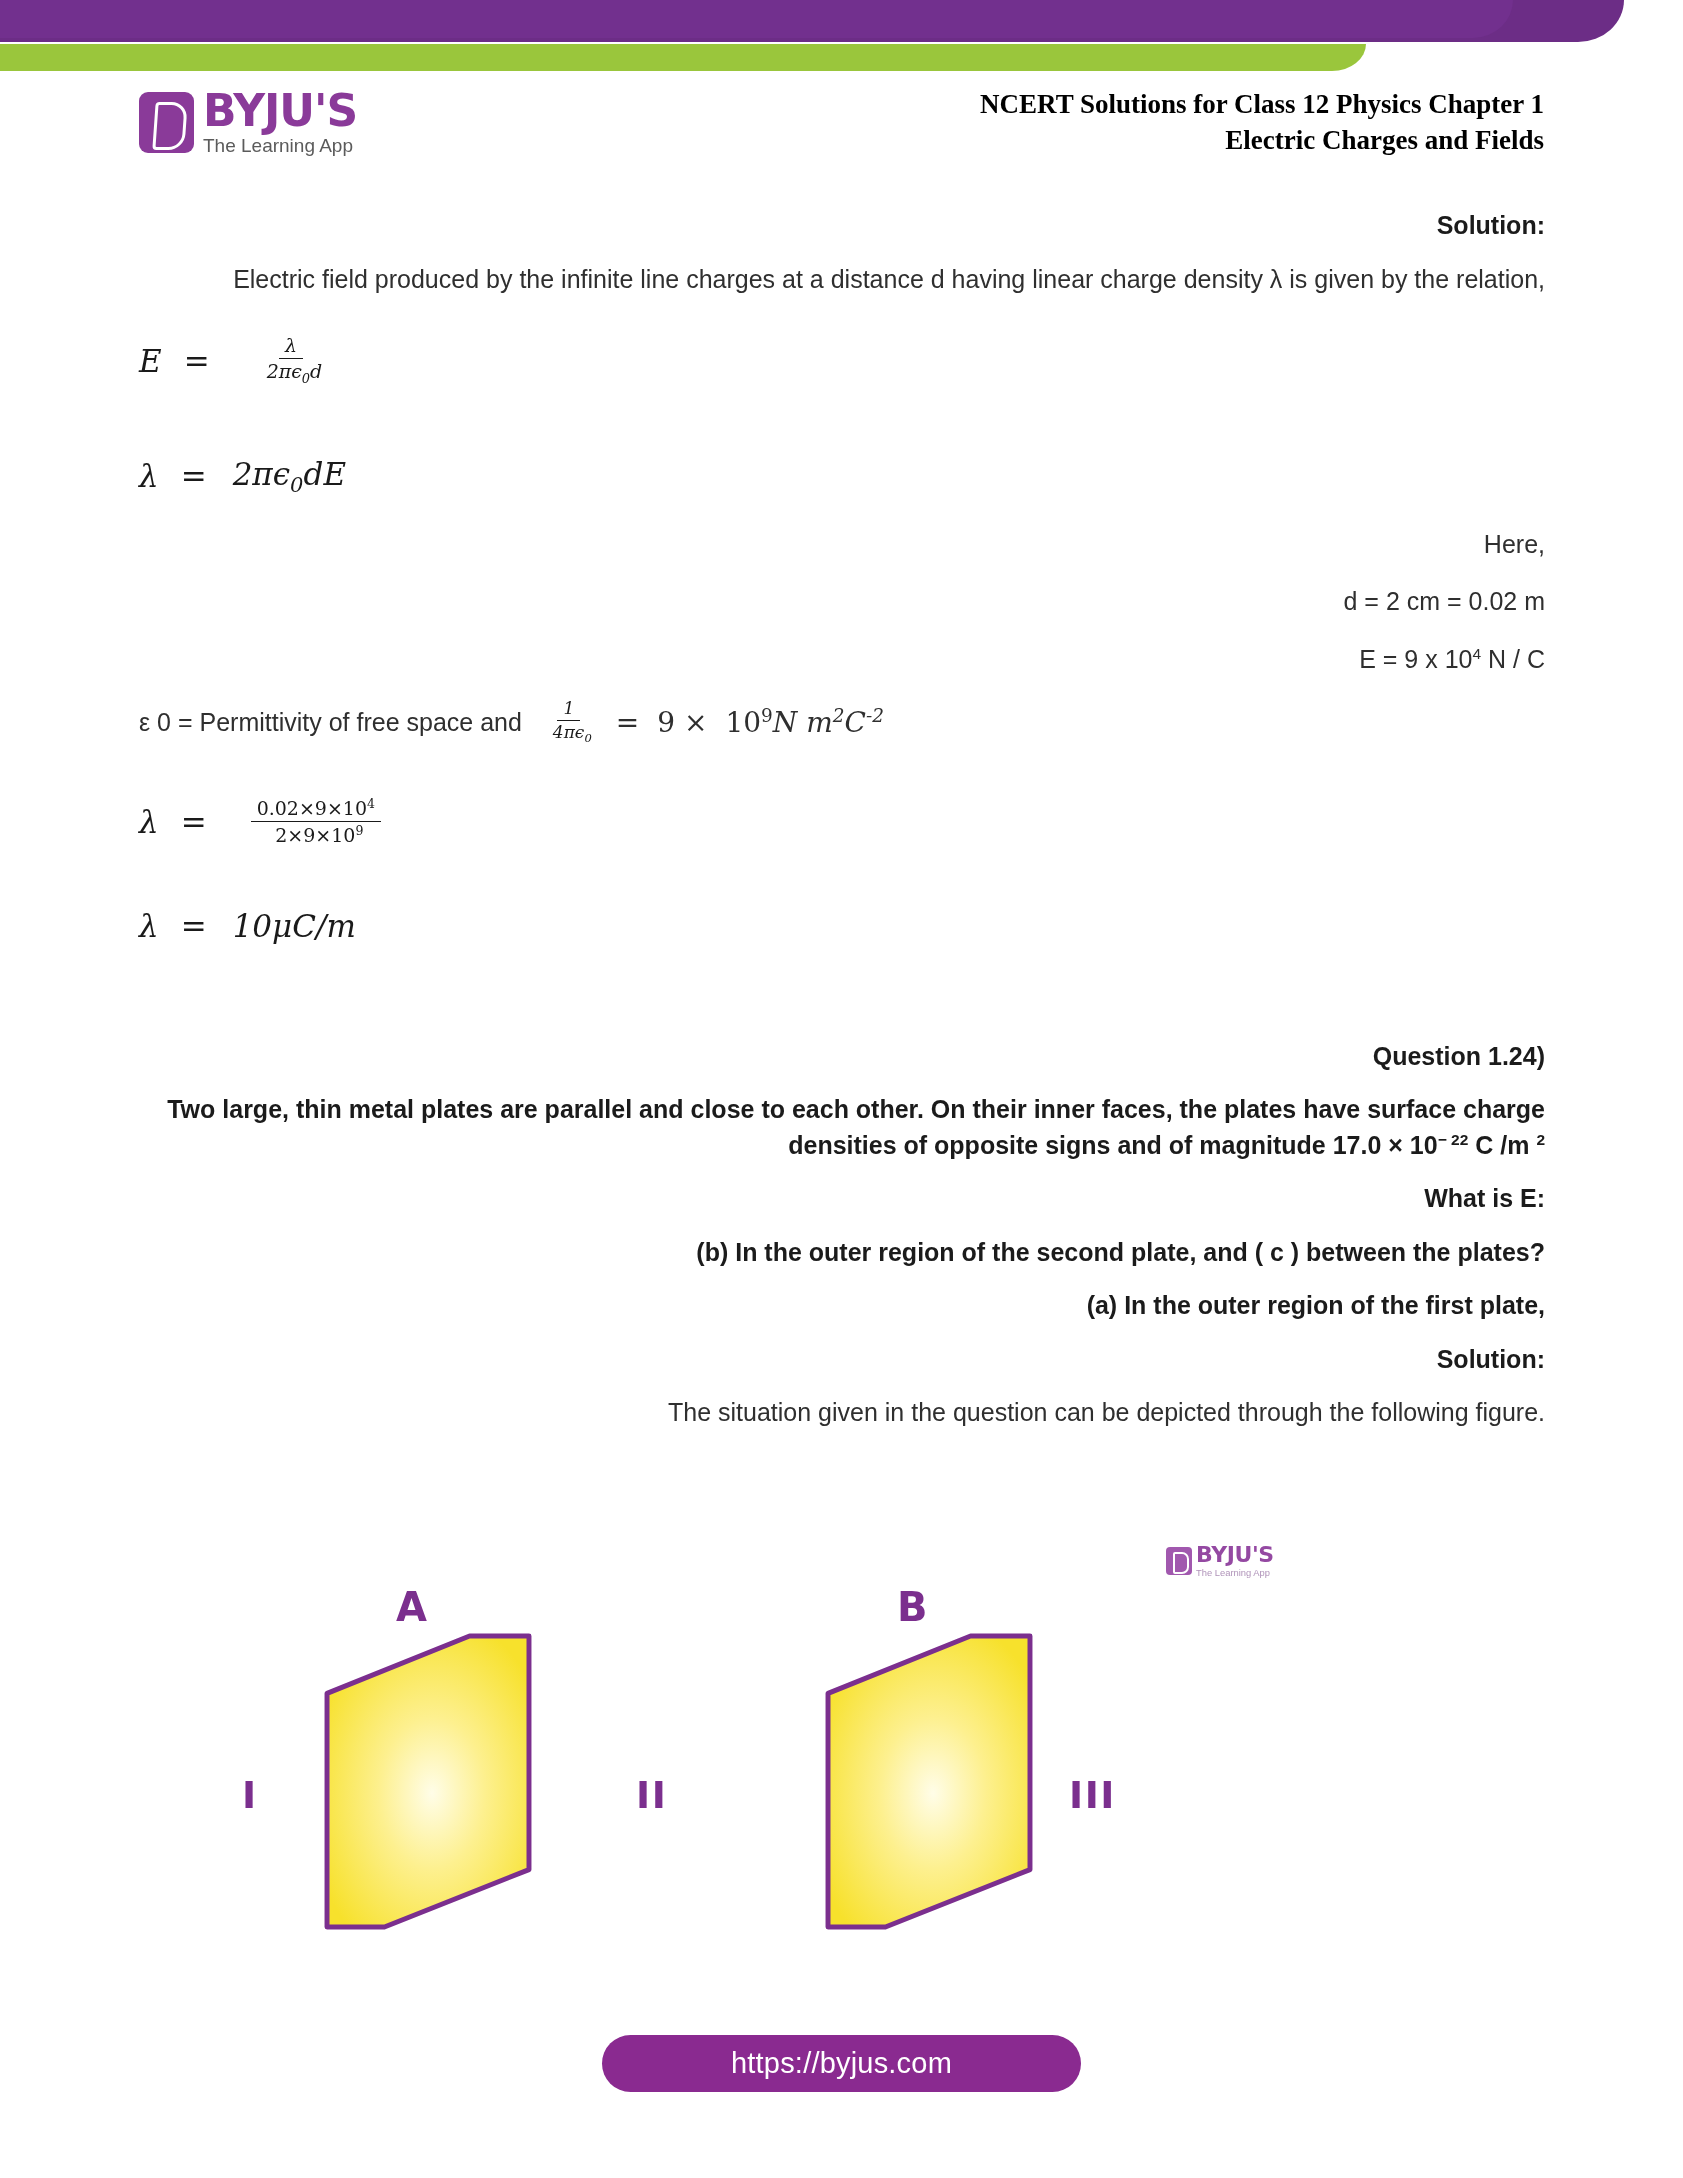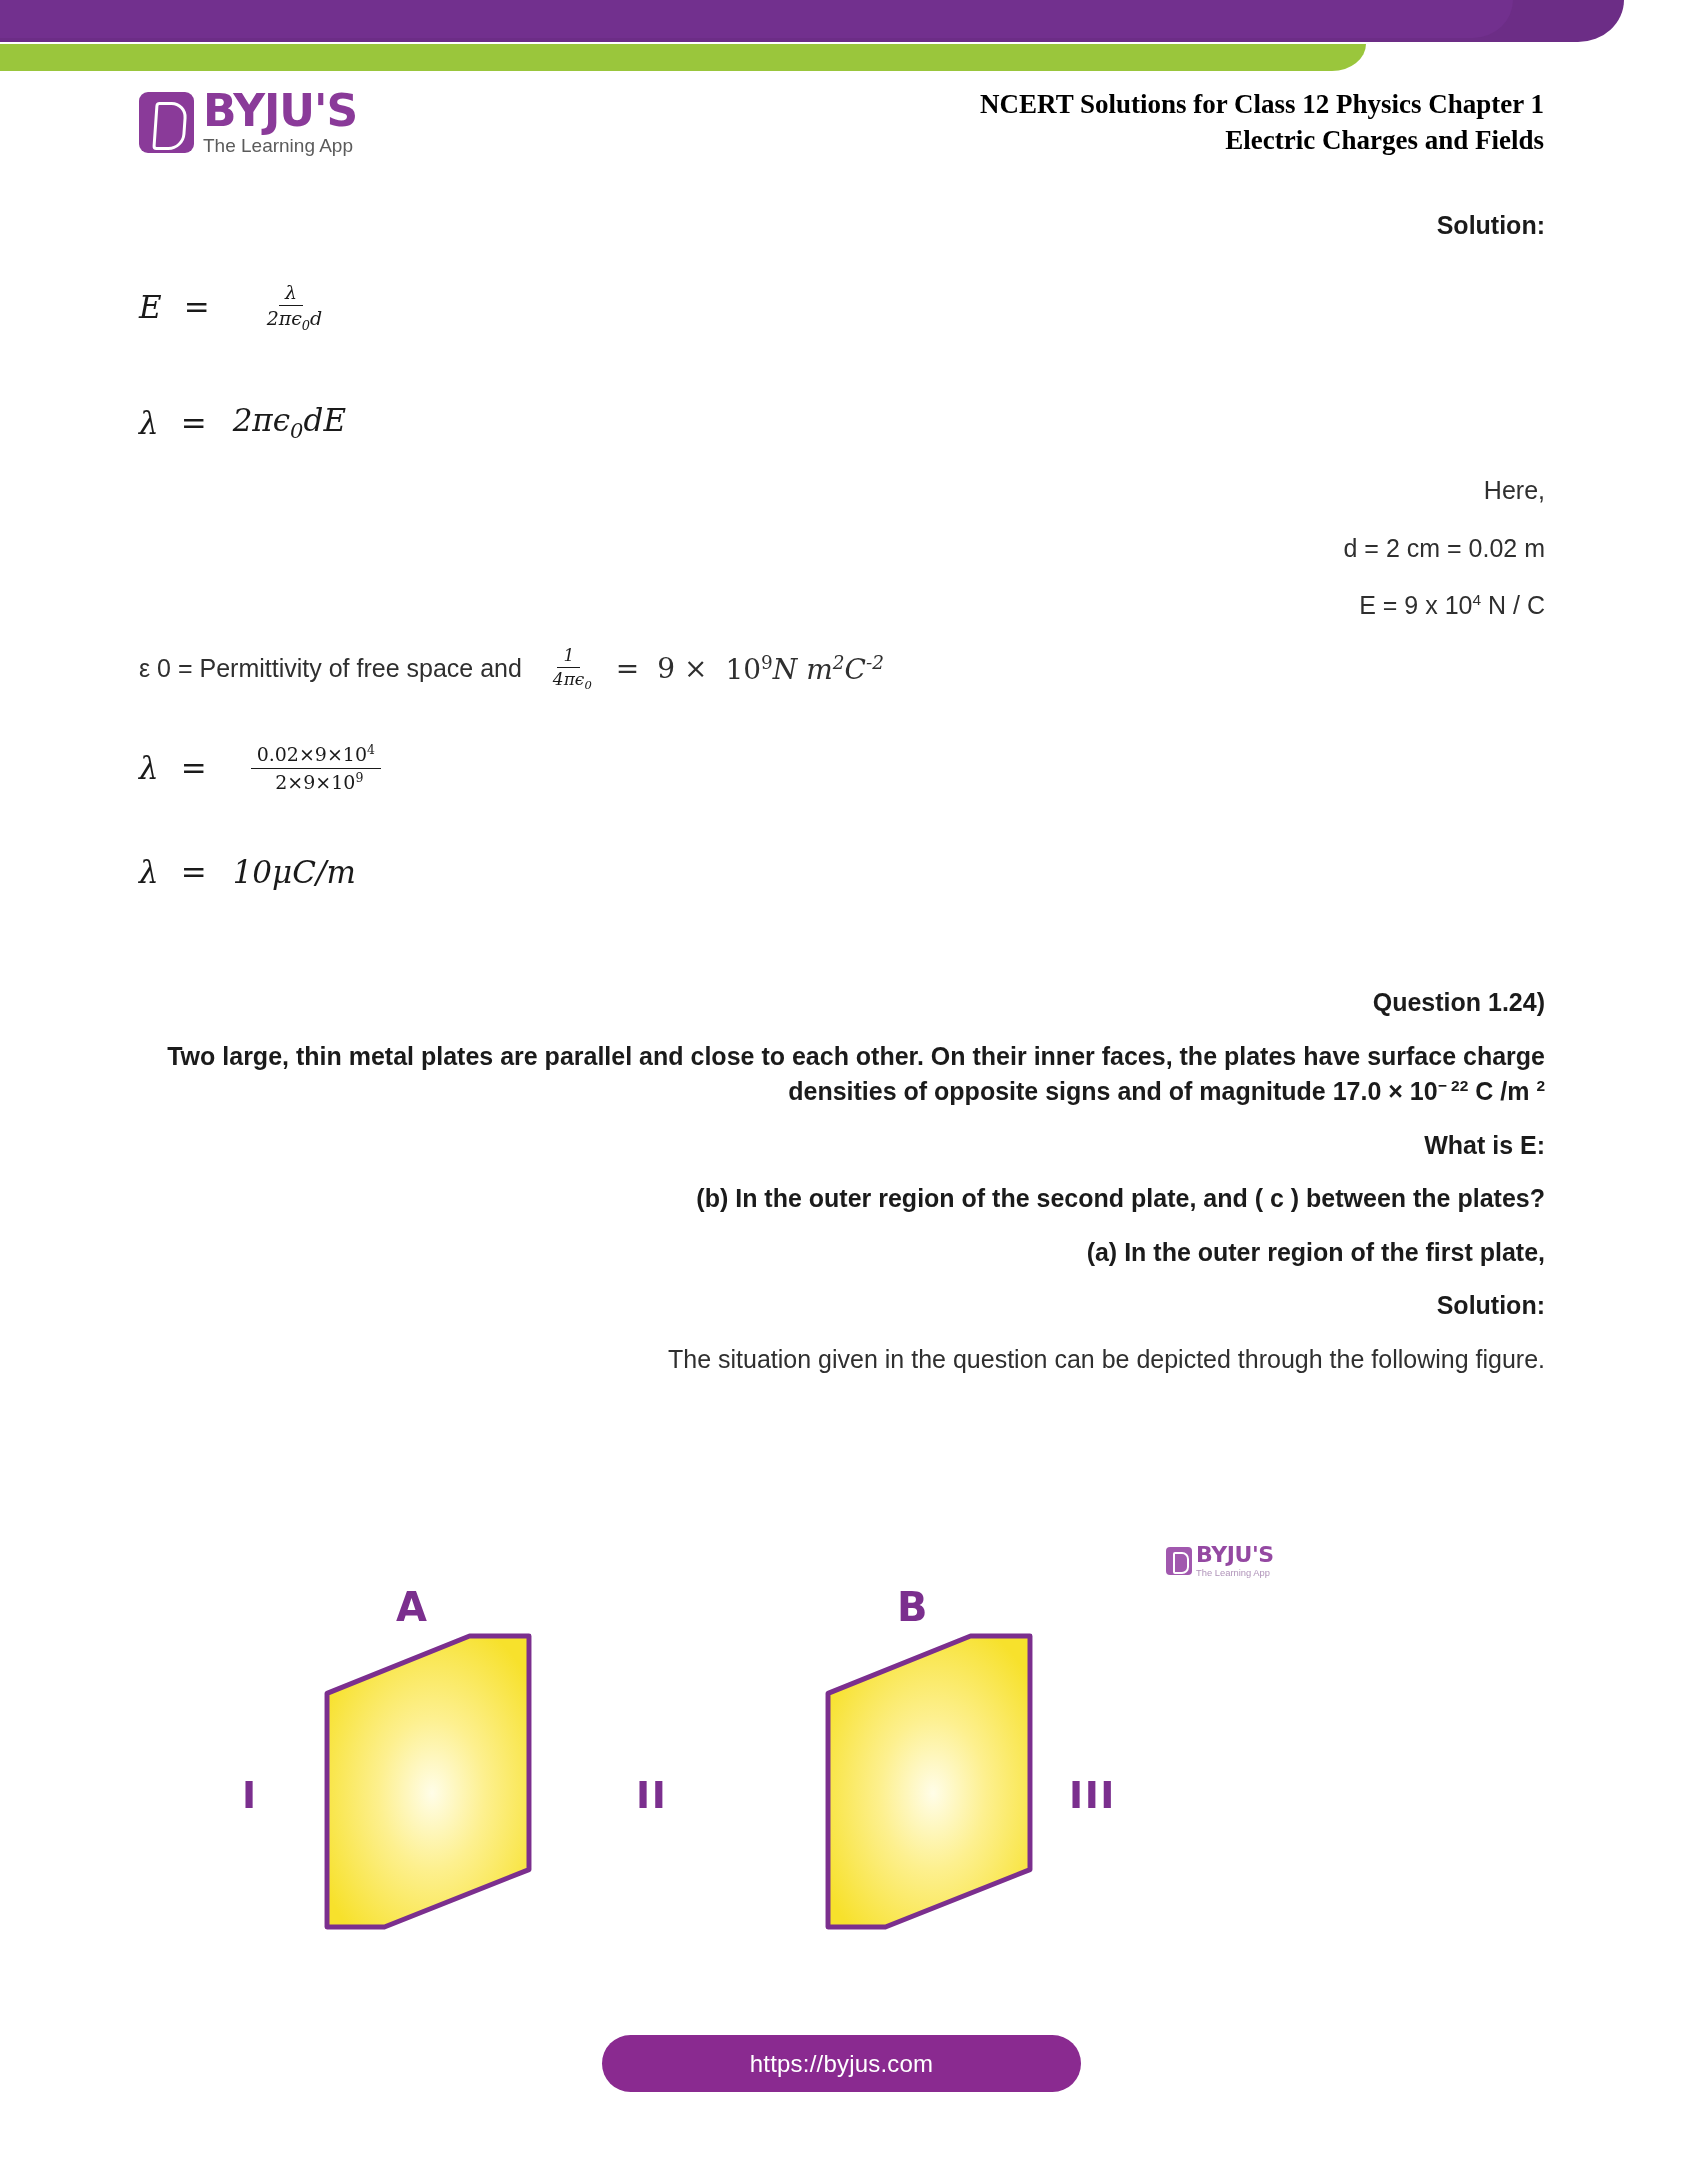--- a/index.html
+++ b/index.html
@@ -245,21 +245,21 @@
     width: 479px;
     height: 57px;
     background: #8a2a90;
     border-radius: 29px;
     display: flex;
     align-items: center;
     justify-content: center;
   }
   .footer-pill span {
     color: #ffffff;
-    font-size: 24px;
+    font-size: 29px;
     letter-spacing: 0.2px;
   }
 </style>
 </head>
 <body>
 
 <div class="band-wrap">
   <div class="band-purple"></div>
   <div class="band-purple-2"></div>
   <div class="band-green"></div>
@@ -275,20 +275,21 @@
 
 <div class="doc-title">
   <div>NCERT Solutions for Class 12 Physics Chapter 1</div>
   <div>Electric Charges and Fields</div>
 </div>
 
 <div class="content">
 
   <p class="p b tight">Solution:</p>
 
+  <p class="p">Electric field produced by the infinite line charges at a distance d having linear charge density λ is given by the relation,</p>
 
   <div class="eq-block" style="margin-top:38px;margin-bottom:69px;">
     <span class="math eq-lhs">E</span>
     <span class="math eq-eq">=</span>
     <span class="frac math f-small" style="margin-left:18px;">
       <span class="num">λ</span>
       <span class="den"><span>2πϵ</span><span class="sub">0</span><span>d</span></span>
     </span>
   </div>
 

